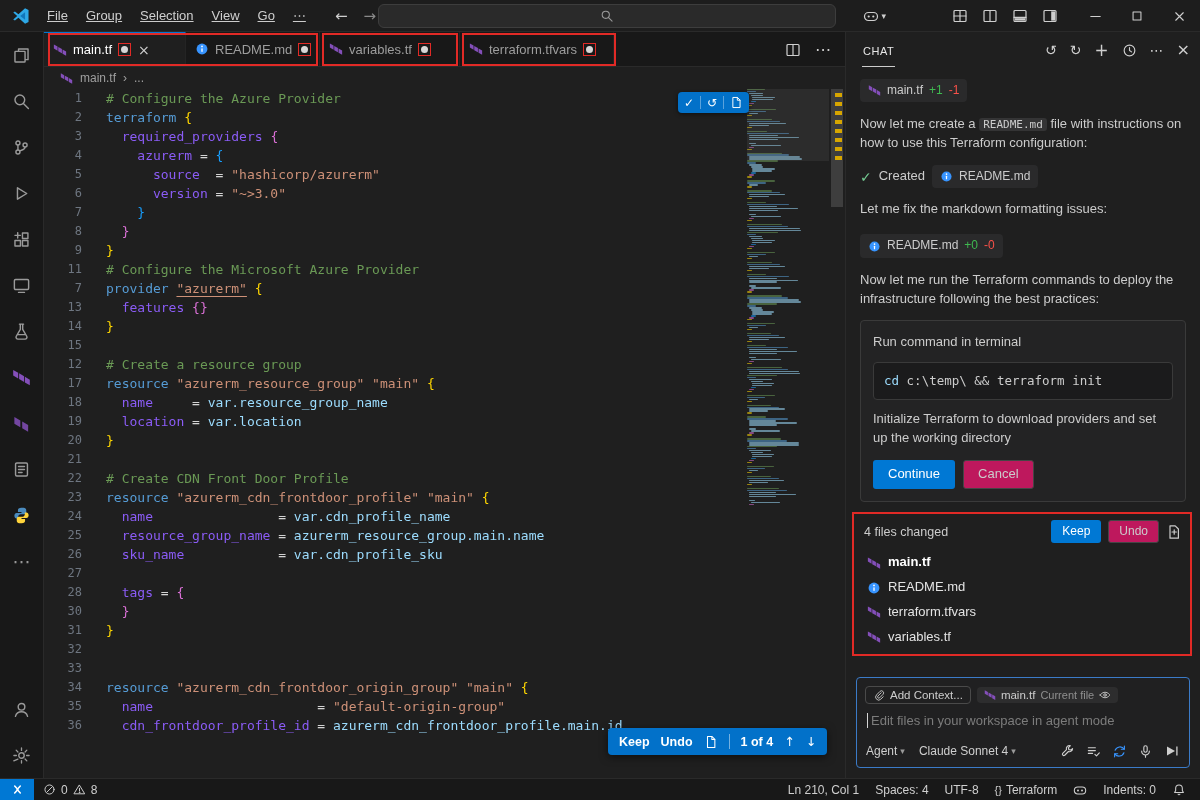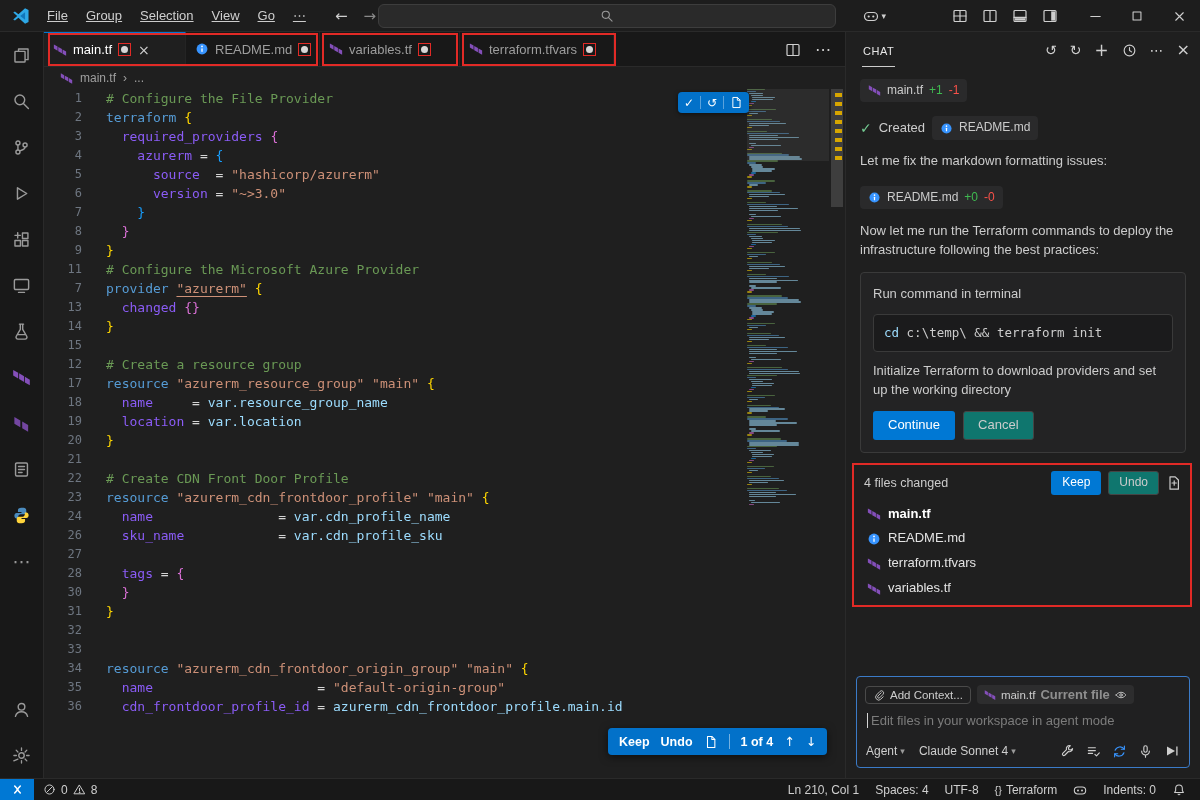--- a/index.html
+++ b/index.html
@@ -79,37 +79,37 @@
   .chat-p { margin:11px 0; }
   .inline-code { background:#343435; border-radius:3px; padding:0 4px; font-family:"DejaVu Sans Mono",monospace; font-size:11px; }
   .created-row { display:flex; align-items:center; gap:7px; margin:12px 0; }
   .created-check { color:#73c991; font-size:14px; }
   .created-label { color:#cccccc; }
   .cc-card { border:1px solid #3a3a3a; background:#232324; border-radius:4px; padding:12px; margin:12px 0 0; }
   .code-block { background:#1b1b1c; border:1px solid #3a3a3a; border-radius:4px; padding:9px 10px; font-family:"DejaVu Sans Mono",monospace; font-size:12.5px; margin:10px 0; }
   .cb-kw { color:#9cdcfe; } .cb-plain { color:#cccccc; }
   .btn { display:inline-block; border-radius:3px; font-size:13px; padding:4px 14px; border:1px solid transparent; }
   .btn-primary { background:#0078d4; color:#ffffff; }
-  .btn-secondary { background:#0f766e; border-color:#454545; color:#cccccc; }
+  .btn-secondary { background:#be185d; border-color:#454545; color:#cccccc; }
   .btn-row { margin-top:12px; display:flex; gap:8px; }
   .btn-sm { font-size:12px; padding:2px 10px; border-radius:3px; }
 
   .changed { margin-top:16px; position:relative; padding:2px 4px; }
   .changed-annot { position:absolute; top:-6px; left:-8px; right:-6px; bottom:-4px; border:2px solid #e12a26; pointer-events:none; }
   .changed-header { display:flex; align-items:center; gap:7px; }
   .changed-title { font-size:12.5px; color:#cccccc; flex:1; }
   .changed-files { margin-top:7px; }
   .cf-row { display:flex; align-items:center; gap:7px; padding:3px 0 3px 3px; font-size:13px; color:#e3e3e3; }
   .cf-row.em { font-weight:bold; color:#ffffff; }
 
   .chat-input { flex:none; margin:10px 10px 10px; border:1px solid #3b7bc8; background:#202021; border-radius:4px; }
   .ci-chips { display:flex; gap:6px; padding:8px 8px 0; align-items:center; }
   .chip-outline { border:1px solid #4a4a4a; border-radius:4px; padding:2px 7px; font-size:11.5px; display:inline-flex; gap:5px; align-items:flex-start; color:#cccccc; }
   .chip-solid { background:#2d2d2e; border-radius:4px; padding:2px 7px; font-size:11.5px; display:inline-flex; gap:5px; align-items:center; color:#cccccc; }
-  .chip-hint { color:#8f8f8f; font-size:13px;font-weight:bold; }
+  .chip-hint { color:#8f8f8f; font-size:11px; }
   .ci-placeholder { padding:9px 10px 15px; color:#7c7c7c; font-size:13px; display:flex; align-items:center; }
   .caret { width:1px; height:15px; background:#d5d5d5; margin-right:3px; }
   .ci-bottom { display:flex; align-items:center; padding:0 9px 8px; gap:4px; font-size:12px; color:#cfcfcf; }
   .dd { display:inline-flex; align-items:center; gap:3px; margin-right:10px; }
   .dd .chev { color:#9a9a9a; font-size:9px; }
   .ci-actions { margin-left:auto; display:flex; gap:11px; align-items:center; }
   .blue { color:#3794ff; }
 
   
   .statusbar { position:absolute; left:0; right:0; bottom:0; height:22px; background:#181818; border-top:1px solid #2a2a2a; display:flex; align-items:center; font-size:12px; color:#cfcfcf; z-index:5; }
@@ -398,43 +398,44 @@
           <path d="M6 4.5l4.2 2.4v4.8L6 9.3z"></path>
           <path d="M10.9 7.4l4.1 2.4v4.8l-4.1-2.4z"></path>
         </svg>
       </span>
     <span>main.tf</span>
     <span>›</span>
     <span>...</span>
   </div>
   <div class="editor">
     <div id="code-lines">
-        <div class="line"><span class="ln">1</span><span class="lt"><span class="tk-cm"># Configure the File Provider</span></span></div>
+        <div class="line"><span class="ln">1</span><span class="lt"><span class="tk-cm"># Configure the Azure Provider</span></span></div>
         <div class="line"><span class="ln">2</span><span class="lt"><span class="tk-kw">terraform </span><span class="tk-b1">{</span></span></div>
         <div class="line"><span class="ln">3</span><span class="lt"><span class="tk-pr">  required_providers </span><span class="tk-b2">{</span></span></div>
         <div class="line"><span class="ln">4</span><span class="lt"><span class="tk-pr">    azurerm </span><span class="tk-op">= </span><span class="tk-b3">{</span></span></div>
         <div class="line"><span class="ln">5</span><span class="lt"><span class="tk-pr">      source  </span><span class="tk-op">= </span><span class="tk-st">"hashicorp/azurerm"</span></span></div>
         <div class="line"><span class="ln">6</span><span class="lt"><span class="tk-pr">      version </span><span class="tk-op">= </span><span class="tk-st">"~&gt;3.0"</span></span></div>
         <div class="line"><span class="ln">7</span><span class="lt"><span class="tk-b3">    }</span></span></div>
         <div class="line"><span class="ln">8</span><span class="lt"><span class="tk-b2">  }</span></span></div>
         <div class="line"><span class="ln">9</span><span class="lt"><span class="tk-b1">}</span></span></div>
         <div class="line"><span class="ln">11</span><span class="lt"><span class="tk-cm"># Configure the Microsoft Azure Provider</span></span></div>
         <div class="line"><span class="ln">7</span><span class="lt"><span class="tk-kw">provider </span><span class="tk-stu">"azurerm"</span><span class="tk-op"> </span><span class="tk-b1">{</span></span></div>
-        <div class="line"><span class="ln">13</span><span class="lt"><span class="tk-pr">  changed </span><span class="tk-b2">{}</span></span></div>
+        <div class="line"><span class="ln">13</span><span class="lt"><span class="tk-pr">  features </span><span class="tk-b2">{}</span></span></div>
         <div class="line"><span class="ln">14</span><span class="lt"><span class="tk-b1">}</span></span></div>
         <div class="line"><span class="ln">15</span><span class="lt"></span></div>
         <div class="line"><span class="ln">12</span><span class="lt"><span class="tk-cm"># Create a resource group</span></span></div>
         <div class="line"><span class="ln">17</span><span class="lt"><span class="tk-kw">resource </span><span class="tk-st">"azurerm_resource_group" "main" </span><span class="tk-b1">{</span></span></div>
         <div class="line"><span class="ln">18</span><span class="lt"><span class="tk-pr">  name     </span><span class="tk-op">= </span><span class="tk-vr">var.resource_group_name</span></span></div>
         <div class="line"><span class="ln">19</span><span class="lt"><span class="tk-pr">  location </span><span class="tk-op">= </span><span class="tk-vr">var.location</span></span></div>
         <div class="line"><span class="ln">20</span><span class="lt"><span class="tk-b1">}</span></span></div>
         <div class="line"><span class="ln">21</span><span class="lt"></span></div>
         <div class="line"><span class="ln">22</span><span class="lt"><span class="tk-cm"># Create CDN Front Door Profile</span></span></div>
         <div class="line"><span class="ln">23</span><span class="lt"><span class="tk-kw">resource </span><span class="tk-st">"azurerm_cdn_frontdoor_profile" "main" </span><span class="tk-b1">{</span></span></div>
         <div class="line"><span class="ln">24</span><span class="lt"><span class="tk-pr">  name                </span><span class="tk-op">= </span><span class="tk-vr">var.cdn_profile_name</span></span></div>
+        <div class="line"><span class="ln">25</span><span class="lt"><span class="tk-pr">  resource_group_name </span><span class="tk-op">= </span><span class="tk-vr">azurerm_resource_group.main.name</span></span></div>
         <div class="line"><span class="ln">26</span><span class="lt"><span class="tk-pr">  sku_name            </span><span class="tk-op">= </span><span class="tk-vr">var.cdn_profile_sku</span></span></div>
         <div class="line"><span class="ln">27</span><span class="lt"></span></div>
         <div class="line"><span class="ln">28</span><span class="lt"><span class="tk-pr">  tags </span><span class="tk-op">= </span><span class="tk-b2">{</span></span></div>
         <div class="line"><span class="ln">30</span><span class="lt"><span class="tk-b2">  }</span></span></div>
         <div class="line"><span class="ln">31</span><span class="lt"><span class="tk-b1">}</span></span></div>
         <div class="line"><span class="ln">32</span><span class="lt"></span></div>
         <div class="line"><span class="ln">33</span></div>
         <div class="line"><span class="ln">34</span><span class="lt"><span class="tk-kw">resource </span><span class="tk-st">"azurerm_cdn_frontdoor_origin_group" "main" </span><span class="tk-b1">{</span></span></div>
         <div class="line"><span class="ln">35</span><span class="lt"><span class="tk-pr">  name                     </span><span class="tk-op">= </span><span class="tk-st">"default-origin-group"</span></span></div>
         <div class="line"><span class="ln">36</span><span class="lt"><span class="tk-pr">  cdn_frontdoor_profile_id </span><span class="tk-op">= </span><span class="tk-vr">azurerm_cdn_frontdoor_profile.main.id</span></span></div>
@@ -737,20 +738,21 @@
               <path d="M6 4.5l4.2 2.4v4.8L6 9.3z"></path>
               <path d="M10.9 7.4l4.1 2.4v4.8l-4.1-2.4z"></path>
             </svg>
           </span>
         <span>main.tf</span>
         <span class="add">+1</span>
         <span class="rem">-1</span>
       </span>
     </div>
 
+    <p class="chat-p"><span>Now let me create a </span><code class="inline-code">README.md</code><span> file with instructions on how to use this Terraform configuration:</span></p>
 
     <div class="created-row">
       <span class="created-check g">✓</span>
       <span class="created-label">Created</span>
       <span class="badge-chip" style="margin:0">
         <span class="icon" id="created-info-icon" style="font-size: 13px;">
             <svg width="13" height="13" viewBox="0 0 16 16">
               <circle cx="8" cy="8" r="6.2" fill="#3794ff"></circle>
               <circle cx="8" cy="5.1" r="1" fill="#fff"></circle>
               <rect x="7.25" y="7" width="1.5" height="4.4" rx="0.7" fill="#fff"></rect>

